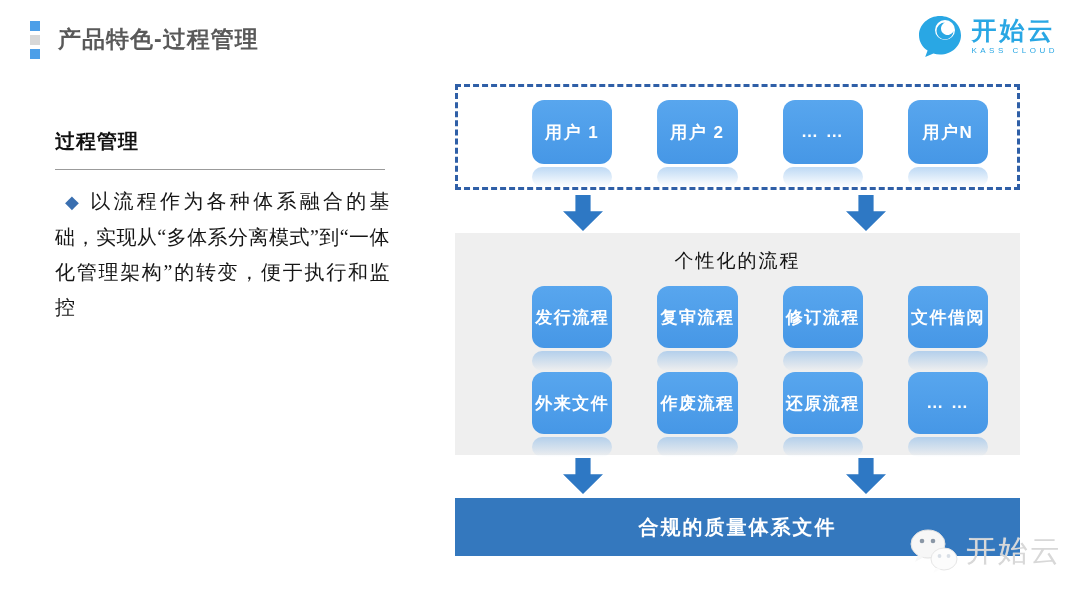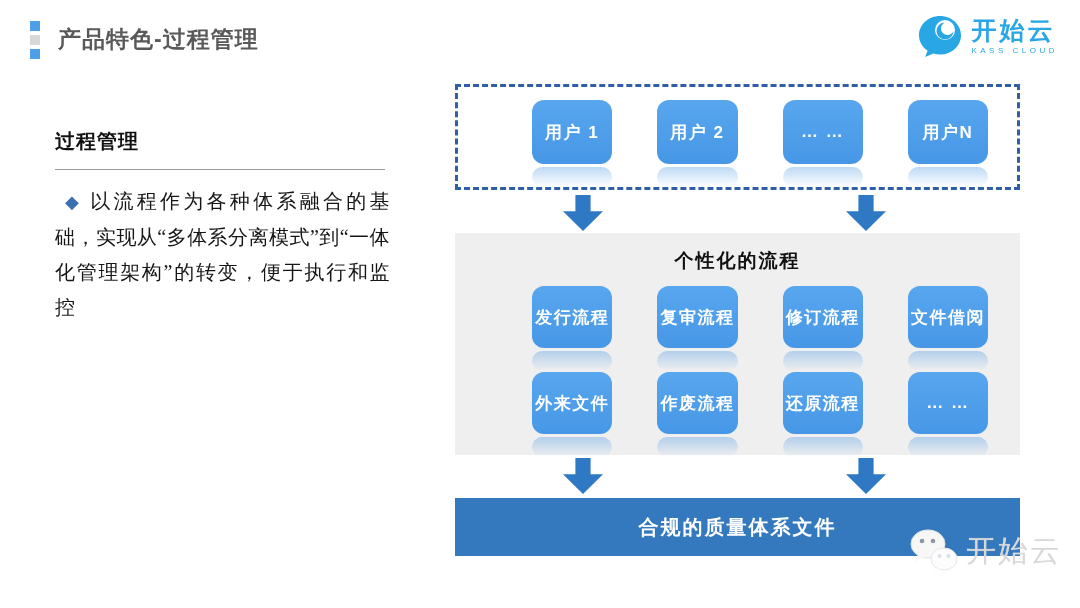--- a/index.html
+++ b/index.html
@@ -42,21 +42,21 @@
 
   .block-arrow{position:absolute;width:40px;height:36px;background:#2e78c4;
                clip-path:polygon(31% 0,69% 0,69% 45%,100% 45%,50% 100%,0 45%,31% 45%);}
   .arr-t1{left:563px;top:195px;}
   .arr-t2{left:846px;top:195px;}
   .arr-b1{left:563px;top:458px;}
   .arr-b2{left:846px;top:458px;}
 
   .panel{position:absolute;left:455px;top:233px;width:565px;height:222px;background:#efefef;}
   .panel-title{margin:0;padding-top:15px;text-align:center;font-family:"Liberation Serif",serif;
-               font-size:19px;font-weight:bold;color:#111;letter-spacing:2px;}
+               font-size:19px;font-weight:normal;color:#111;letter-spacing:2px;}
   .flow-row{position:absolute;left:0;width:565px;display:flex;justify-content:space-between;
             padding:0 32px;box-sizing:border-box;}
   .flow-row.r1{top:53px;}
   .flow-row.r2{top:139px;}
 
   .banner{position:absolute;left:455px;top:498px;width:565px;height:58px;background:#3478be;
           display:flex;align-items:center;justify-content:center;}
   .banner-text{color:#ffffff;font-family:"Liberation Serif",serif;font-size:20px;
                font-weight:bold;letter-spacing:2px;}
 

